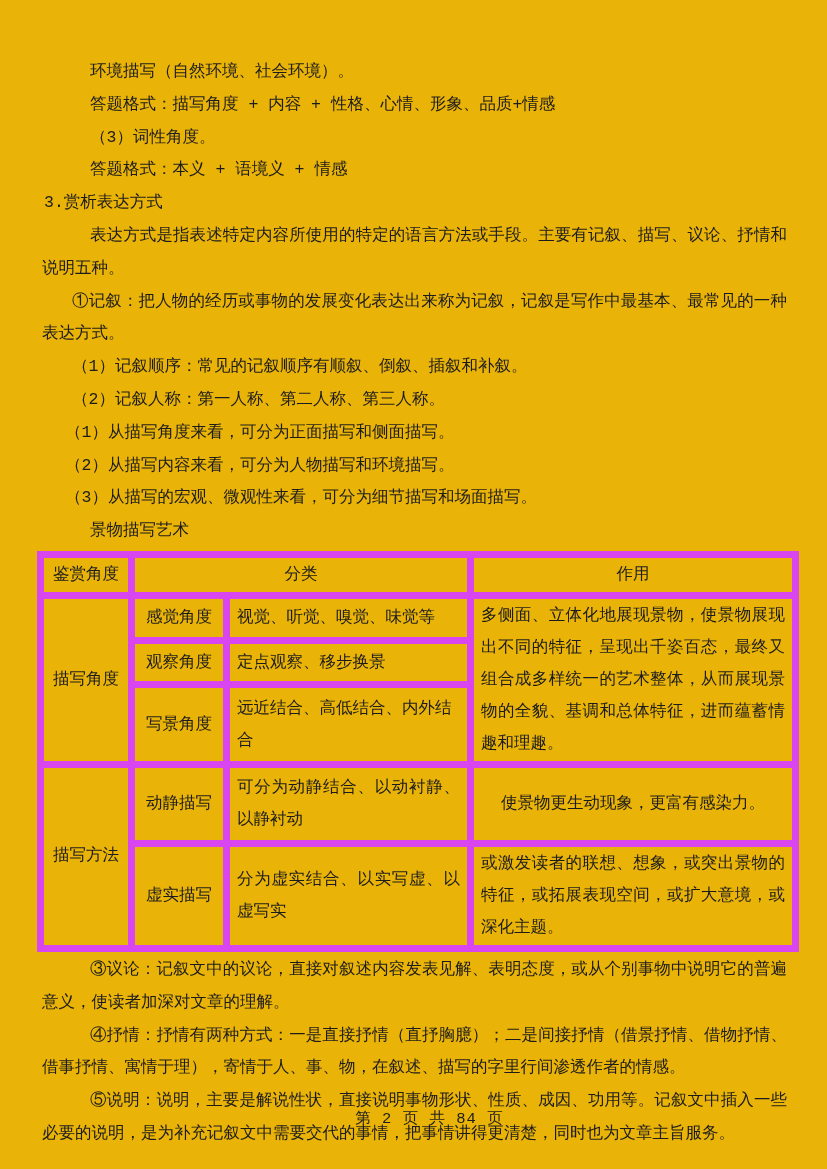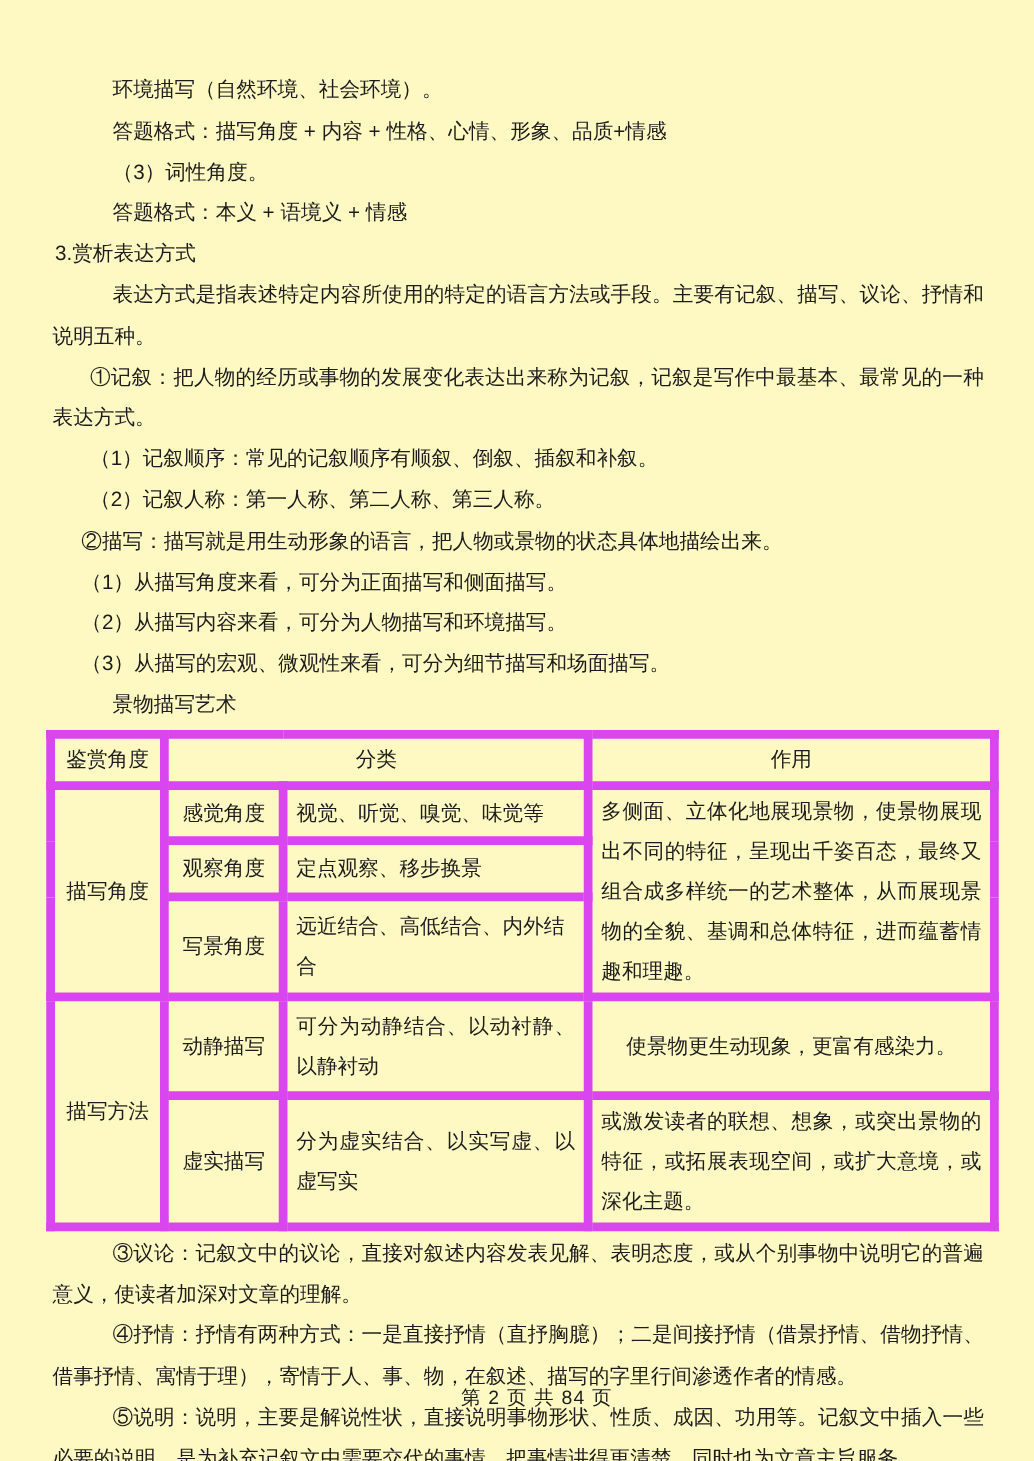--- a/index.html
+++ b/index.html
@@ -2,23 +2,23 @@
 <html><head>
 <meta charset="utf-8">
 <style>
   * { margin: 0; padding: 0; box-sizing: border-box; }
   html, body { background: #888; }
   .page {
     position: relative;
     width: 827px;
     height: 1169px;
     margin: 0 auto;
-    background: #fef9c3;
+    background: #eab308;
     color: #1c1c1c;
-    font-family: Liberation Sans, sans-serif;
+    font-family: Liberation Mono, monospace;
     font-size: 16.5px;
     overflow: hidden;
   }
   .doc-body {
     padding: 56px 40px 0 42px;
     line-height: 32.8px;
   }
   p.ln {
     text-align: justify;
     word-break: break-all;
@@ -72,21 +72,20 @@
 
     <p class="ln ind-lg">环境描写（自然环境、社会环境）。</p>
     <p class="ln ind-lg">答题格式：描写角度 + 内容 + 性格、心情、形象、品质+情感</p>
     <p class="ln ind-lg">（3）词性角度。</p>
     <p class="ln ind-lg">答题格式：本义 + 语境义 + 情感</p>
     <p class="ln ind-0">3.赏析表达方式</p>
     <p class="ln ind-lg">表达方式是指表述特定内容所使用的特定的语言方法或手段。主要有记叙、描写、议论、抒情和说明五种。</p>
     <p class="ln ind-md">①记叙：把人物的经历或事物的发展变化表达出来称为记叙，记叙是写作中最基本、最常见的一种表达方式。</p>
     <p class="ln ind-md">（1）记叙顺序：常见的记叙顺序有顺叙、倒叙、插叙和补叙。</p>
     <p class="ln ind-md">（2）记叙人称：第一人称、第二人称、第三人称。</p>
-    <p class="ln ind-sm">②描写：描写就是用生动形象的语言，把人物或景物的状态具体地描绘出来。</p>
     <p class="ln ind-sm">（1）从描写角度来看，可分为正面描写和侧面描写。</p>
     <p class="ln ind-sm">（2）从描写内容来看，可分为人物描写和环境描写。</p>
     <p class="ln ind-sm">（3）从描写的宏观、微观性来看，可分为细节描写和场面描写。</p>
     <p class="ln ind-lg">景物描写艺术</p>
 
     <table class="desc-table">
       <colgroup>
         <col style="width:91px">
         <col style="width:95px">
         <col style="width:244px">

